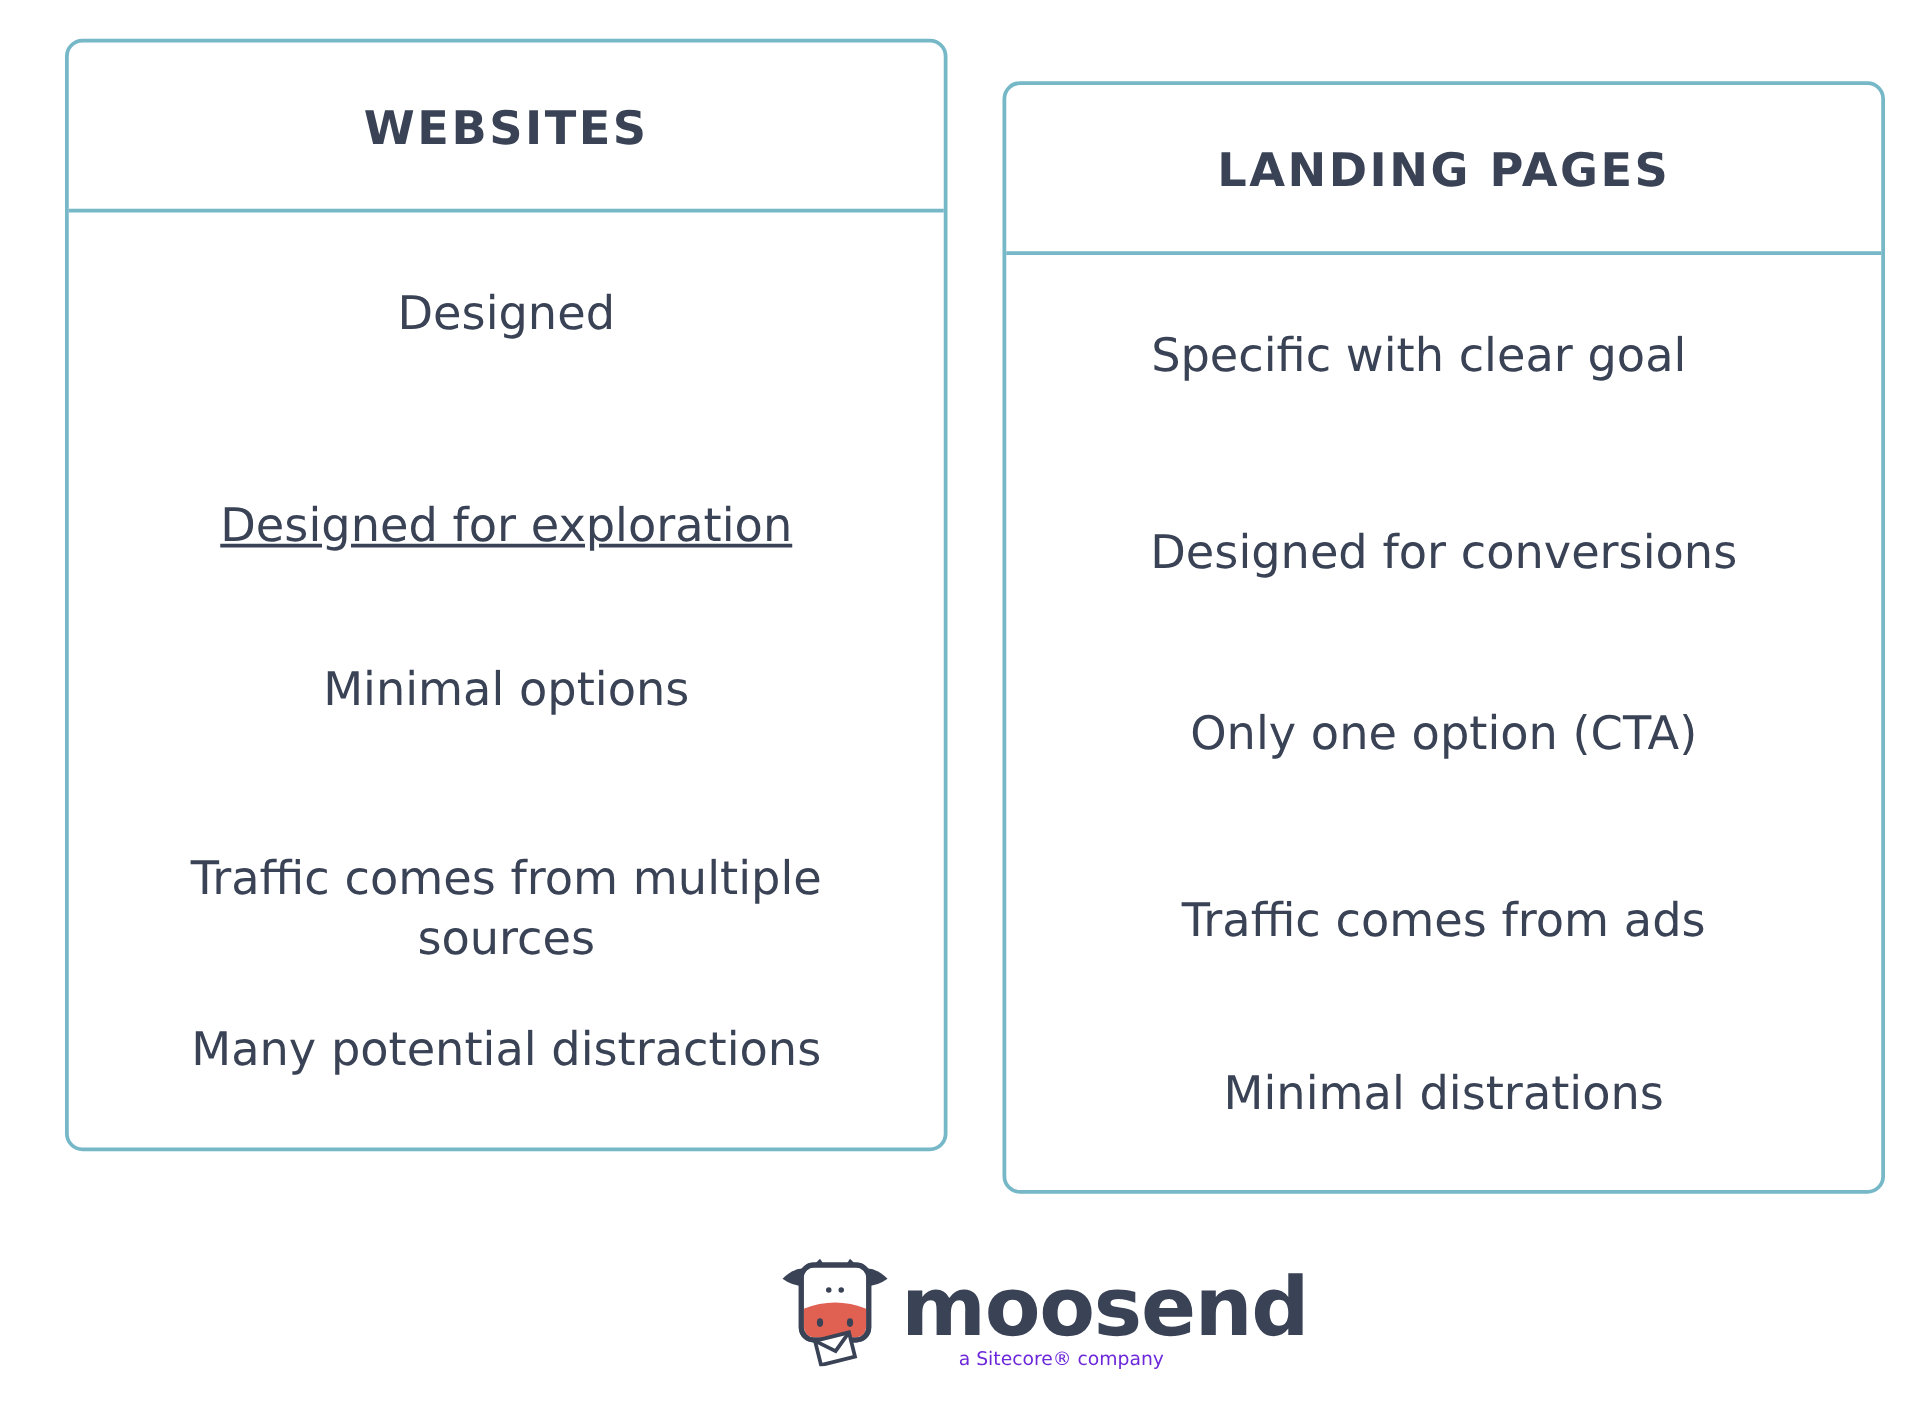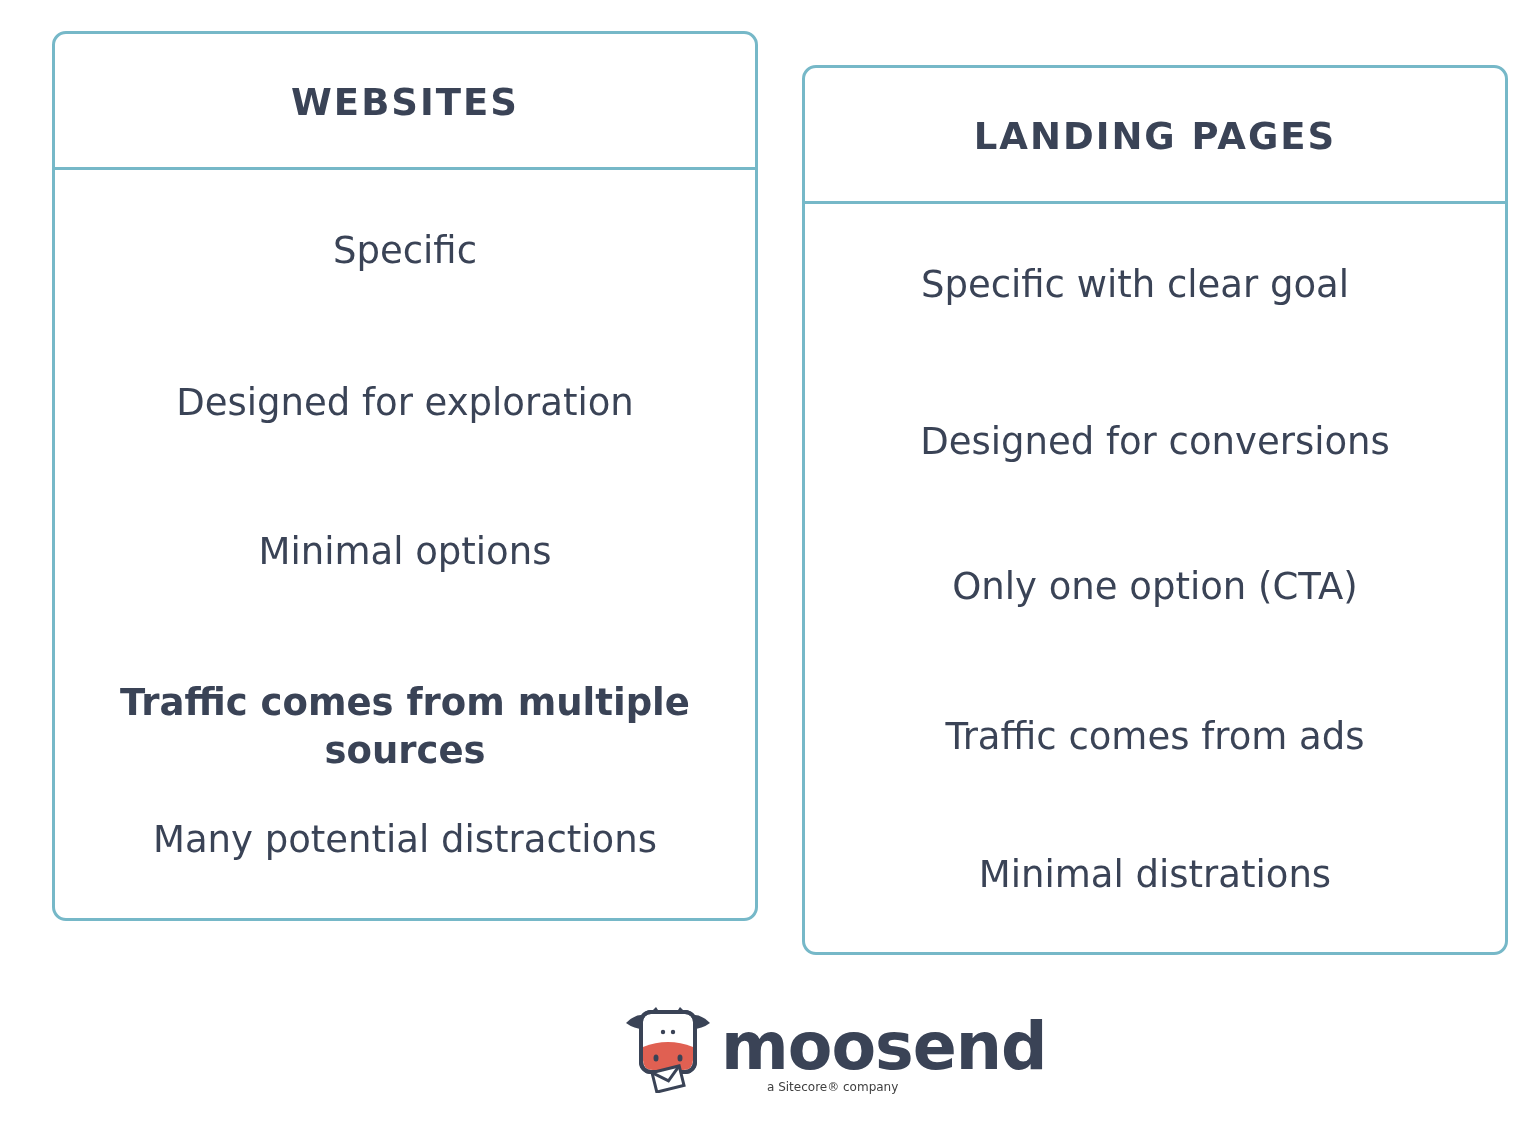--- a/index.html
+++ b/index.html
@@ -71,37 +71,37 @@
       font-size: 65px;
       font-weight: 700;
       letter-spacing: -1px;
       color: #3a4356;
       line-height: 60px;
     }
     .logo-tag {
       position: absolute;
       left: 145px;
       top: 72px;
-      font-size: 12px;
-      color: #404040;
+      font-size: 15px;
+      color: #6d28d9;
       line-height: 20px;
       white-space: nowrap;
     }
   </style>
 </head>
 <body>
 
 <div class="card left">
   <div class="card-header">
     <span class="card-title">WEBSITES</span>
   </div>
-  <div class="row" style="top:193px;">Specific</div>
-  <div class="row" style="top:345px;">Designed for exploration</div>
+  <div class="row" style="top:193px;">Designed</div>
+  <div class="row" style="top:363px;text-decoration:underline;">Designed for exploration</div>
   <div class="row" style="top:494px;">Minimal options</div>
-  <div class="row" style="top:645px;font-weight:bold;">Traffic comes from multiple sources</div>
+  <div class="row" style="top:645px;">Traffic comes from multiple sources</div>
   <div class="row" style="top:782px;">Many potential distractions</div>
 </div>
 
 <div class="card right">
   <div class="card-header">
     <span class="card-title">LANDING PAGES</span>
   </div>
   <div class="row" style="top:193px;padding-left:20px;">Specific with clear goal</div>
   <div class="row" style="top:350px;">Designed for conversions</div>
   <div class="row" style="top:495px;">Only one option (CTA)</div>

